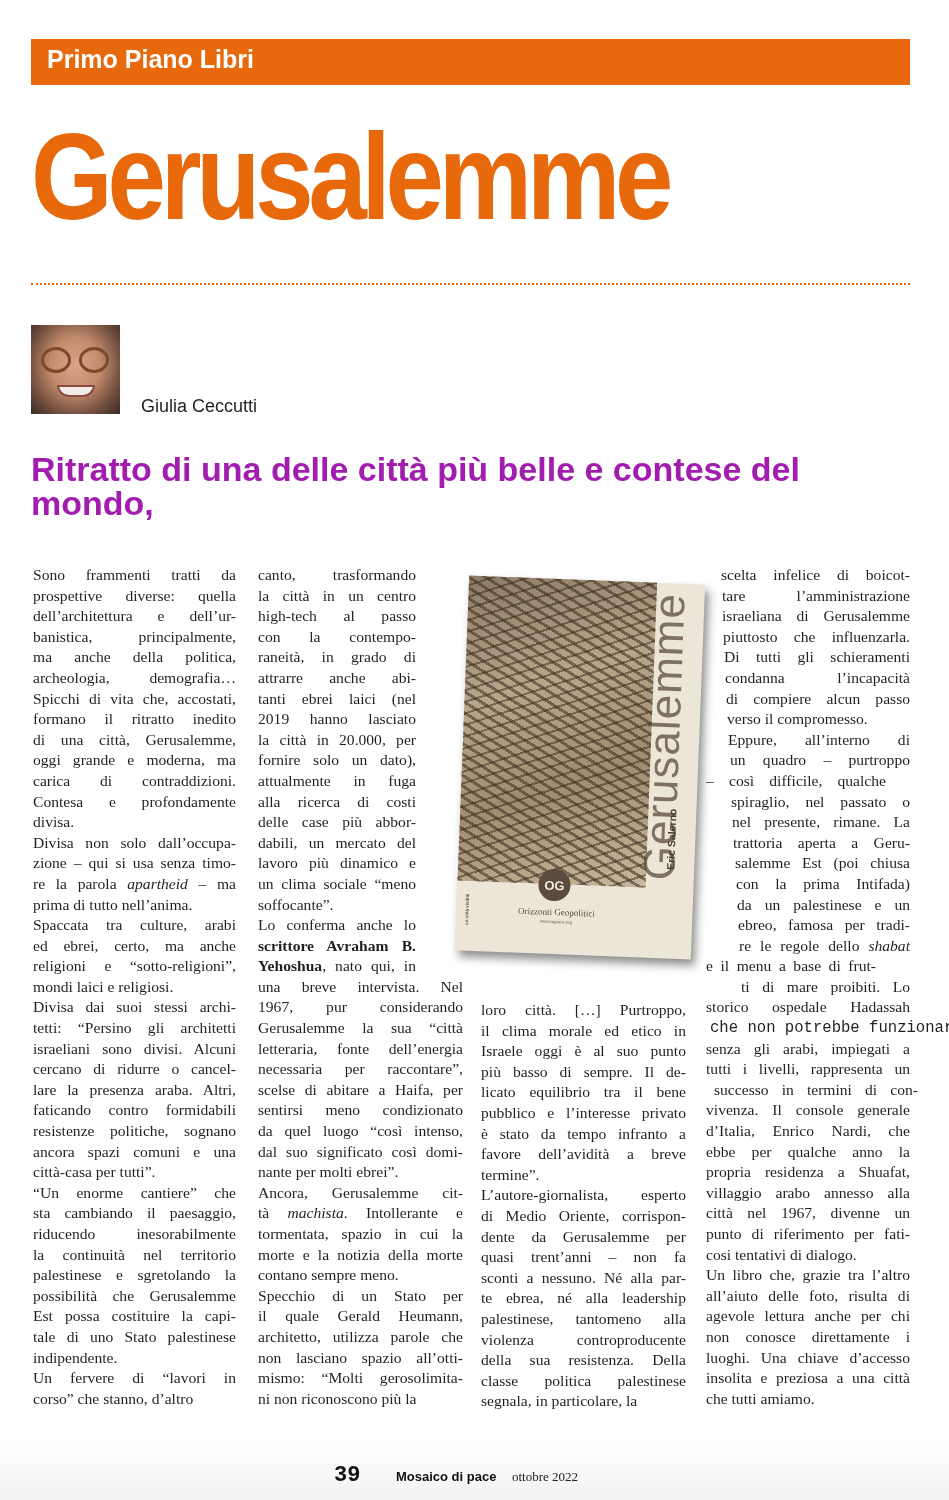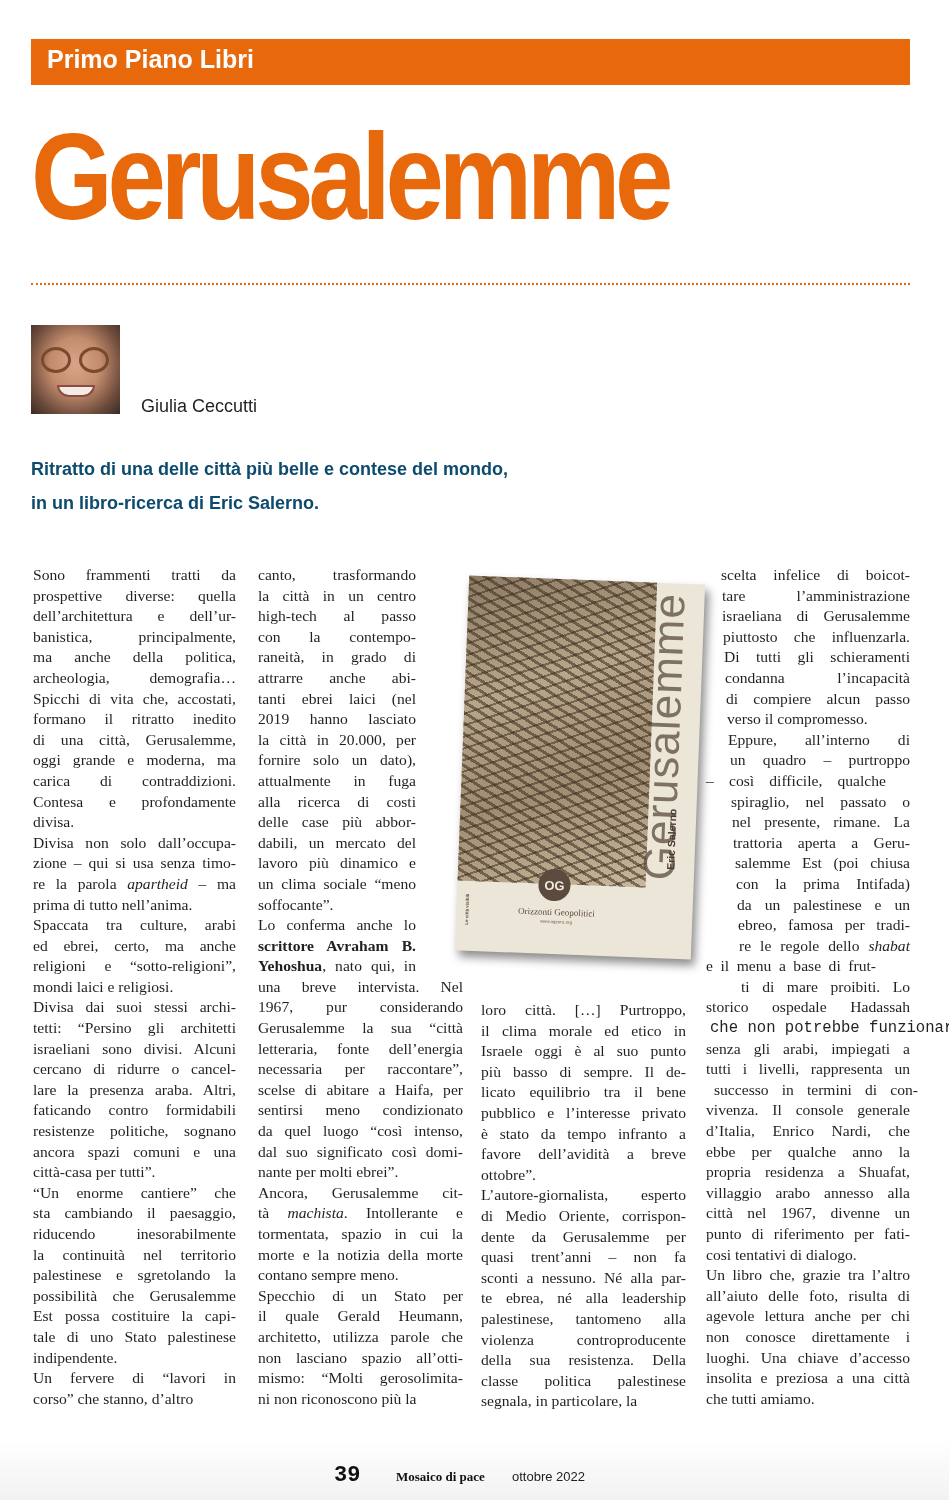--- a/index.html
+++ b/index.html
@@ -45,21 +45,21 @@
       background: #f2ece6; border-radius: 0 0 20px 20px; border: 2px solid #8d4b42;
     }
     .author-name {
       position: absolute; left: 141px; top: 396px;
       font-family: "Liberation Sans", sans-serif; font-size: 18px; color: #231f20;
     }
 
     .subtitle {
       position: absolute; left: 31px; top: 452px; width: 890px;
       font-family: "Liberation Sans", sans-serif; font-weight: bold;
-      font-size: 18px; line-height: 34px; color: #0c4a6e;
+      font-size: 34px; line-height: 34px; color: #a21caf;
     }
 
     .col {
       position: absolute; top: 565px;
       font-family: "Liberation Serif", serif; font-size: 15.6px; line-height: 20.6px;
       color: #231f20; text-align: justify;
     }
     .col .line { display: block; text-align: justify; text-align-last: justify; white-space: nowrap; }
     .col .line.last { text-align-last: left; }
     .col1 { left: 33px; width: 203px; }
@@ -115,25 +115,25 @@
     .footer {
       position: absolute; left: 0; top: 1440px; width: 949px; height: 60px;
       background: linear-gradient(to bottom, #ffffff 0%, #f2f2f2 100%);
     }
     .footer .page-num {
       position: absolute; left: 334px; top: 23px;
       font-family: Liberation Mono, monospace; font-weight: bold; font-size: 22px; color: #111;
     }
     .footer .pub-name {
       position: absolute; left: 396px; top: 29px;
-      font-family: Liberation Serif, serif; font-weight: bold; font-size: 13px; color: #111;
+      font-family: Liberation Sans, sans-serif; font-weight: bold; font-size: 13px; color: #111;
     }
     .footer .pub-date {
       position: absolute; left: 512px; top: 29px;
-      font-family: Liberation Sans, sans-serif; font-size: 13px; color: #222;
+      font-family: Liberation Serif, serif; font-size: 13px; color: #222;
     }
     i, em { font-style: italic; }
     b, strong { font-weight: bold; }
   </style>
 </head>
 <body>
 
 <div class="section-bar">
   <span>Primo Piano Libri</span>
 </div>
@@ -144,21 +144,20 @@
 
 <div class="author-photo">
   <div class="glass-l"></div>
   <div class="glass-r"></div>
   <div class="smile"></div>
 </div>
 <div class="author-name">Giulia Ceccutti</div>
 
 <div class="subtitle">
   <div>Ritratto di una delle città più belle e contese del mondo,</div>
-  <div>in un libro-ricerca di Eric Salerno.</div>
 </div>
 
 <div class="col col1" id="col1">
     <span class="line">Sono frammenti tratti da</span>
     <span class="line">prospettive diverse: quella</span>
     <span class="line">dell’architettura e dell’ur-</span>
     <span class="line">banistica, principalmente,</span>
     <span class="line">ma anche della politica,</span>
     <span class="line">archeologia, demografia…</span>
     <span class="line">Spicchi di vita che, accostati,</span>
@@ -242,21 +241,21 @@
   </div>
 <div class="col col3" id="col3">
     <span class="line">loro città. […] Purtroppo,</span>
     <span class="line">il clima morale ed etico in</span>
     <span class="line">Israele oggi è al suo punto</span>
     <span class="line">più basso di sempre. Il de-</span>
     <span class="line">licato equilibrio tra il bene</span>
     <span class="line">pubblico e l’interesse privato</span>
     <span class="line">è stato da tempo infranto a</span>
     <span class="line">favore dell’avidità a breve</span>
-    <span class="line last">ottobre”.</span>
+    <span class="line last">termine”.</span>
     <span class="line">L’autore-giornalista, esperto</span>
     <span class="line">di Medio Oriente, corrispon-</span>
     <span class="line">dente da Gerusalemme per</span>
     <span class="line">quasi trent’anni – non fa</span>
     <span class="line">sconti a nessuno. Né alla par-</span>
     <span class="line">te ebrea, né alla leadership</span>
     <span class="line">palestinese, tantomeno alla</span>
     <span class="line">violenza controproducente</span>
     <span class="line">della sua resistenza. Della</span>
     <span class="line">classe politica palestinese</span>

